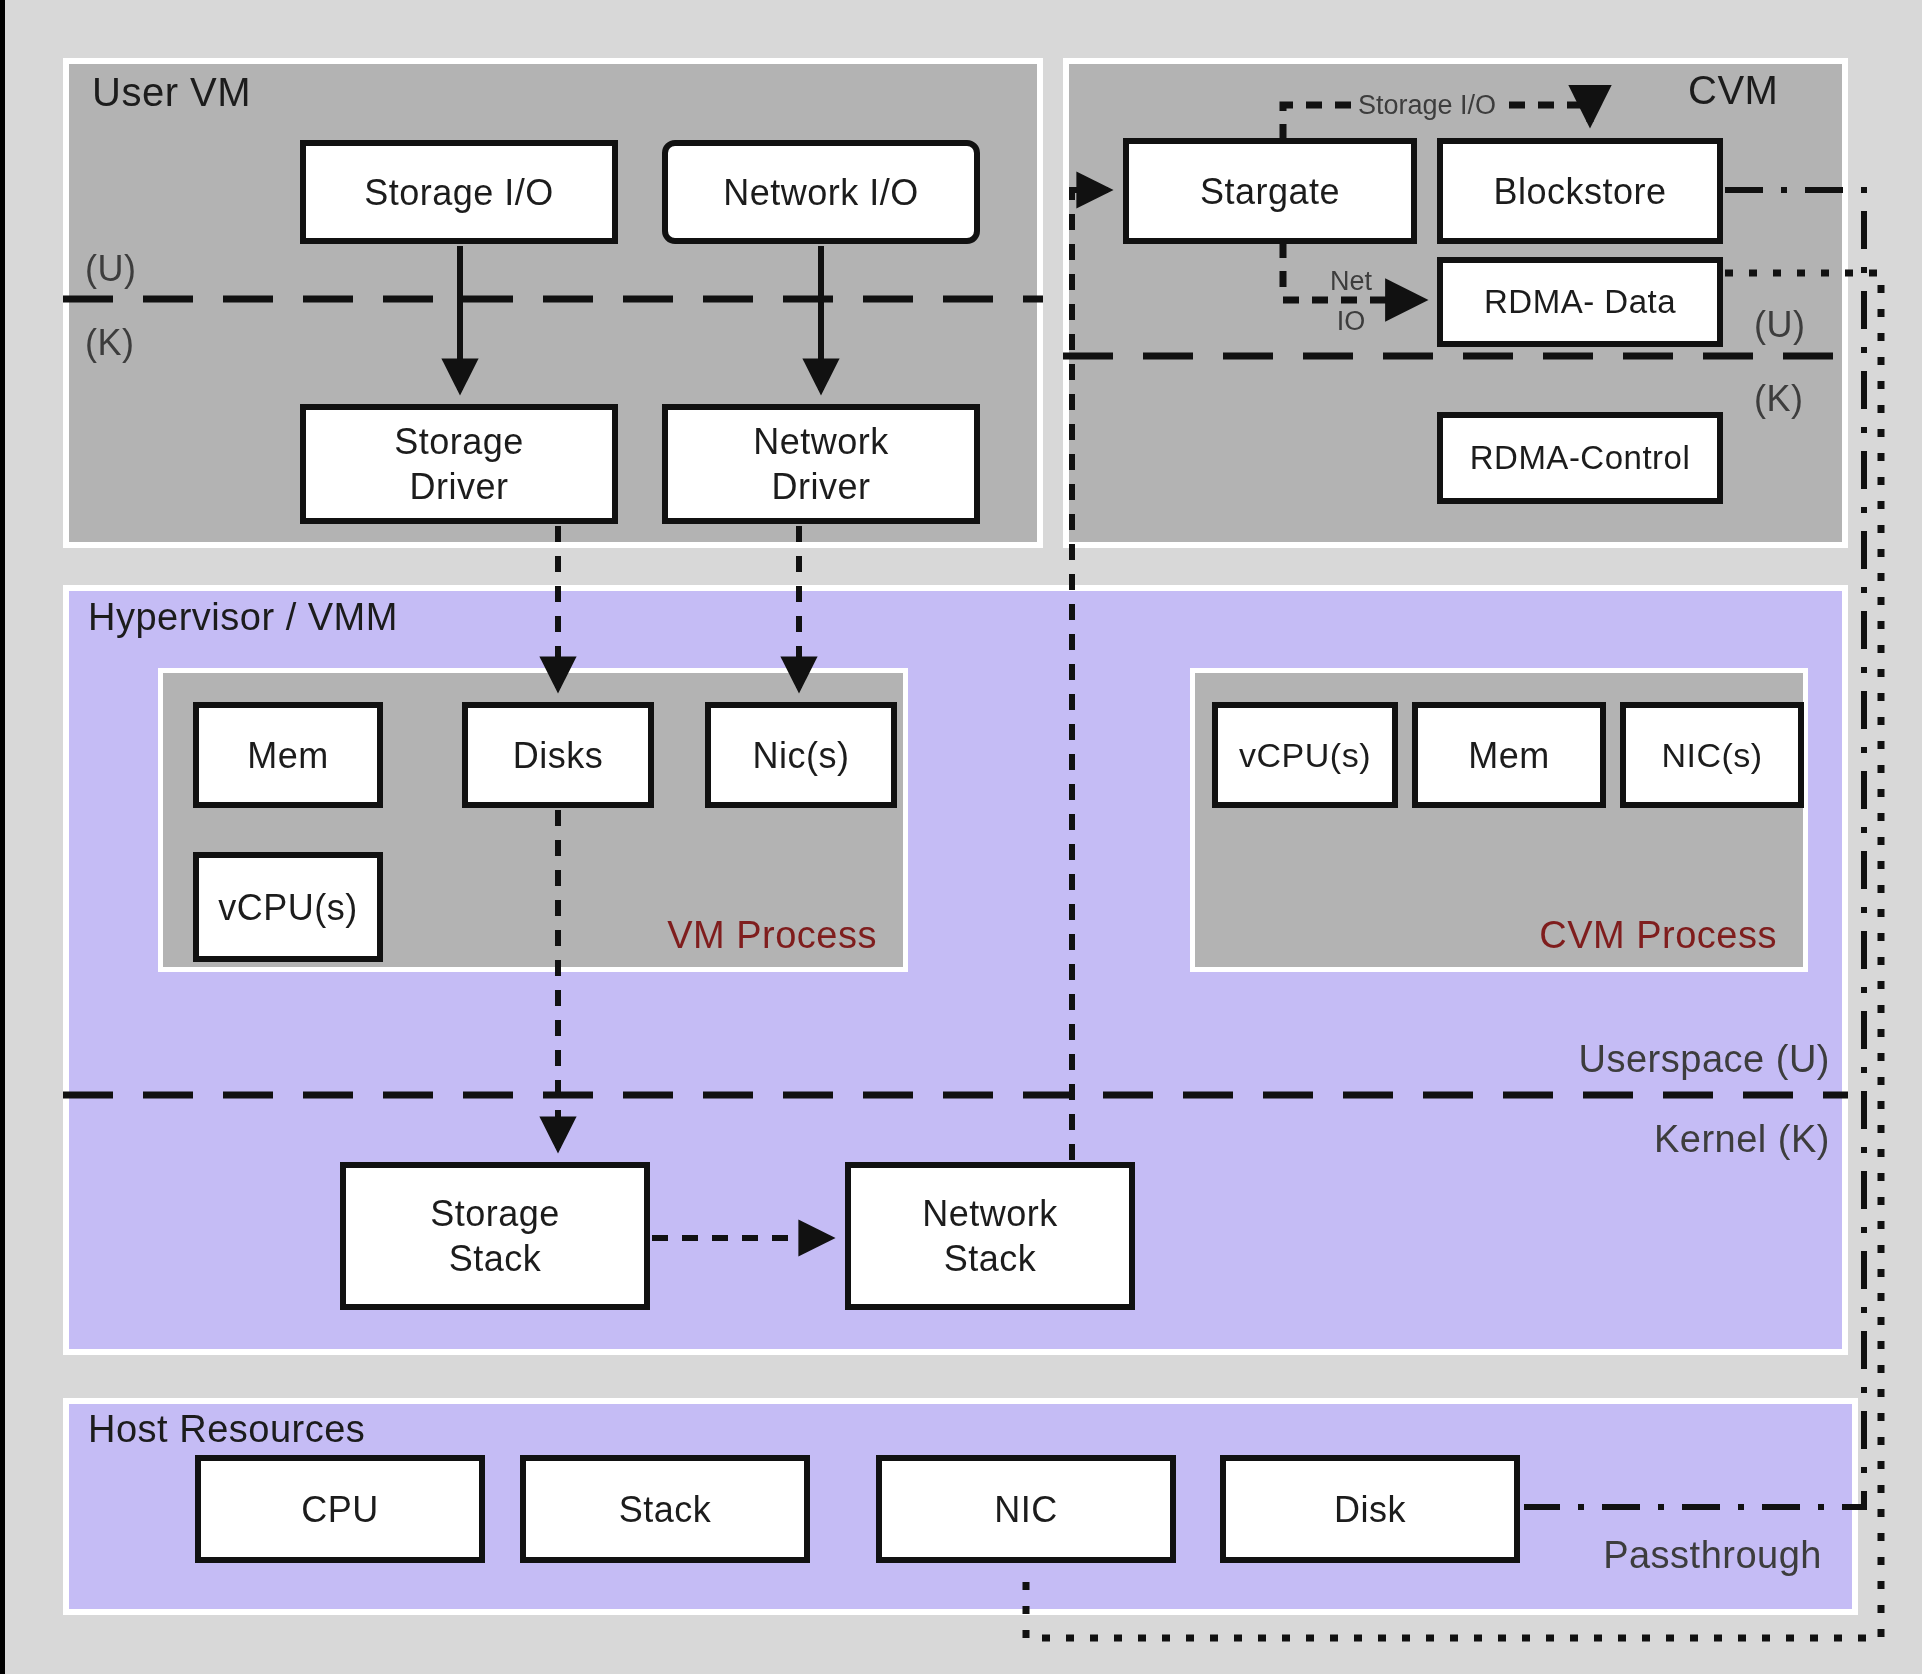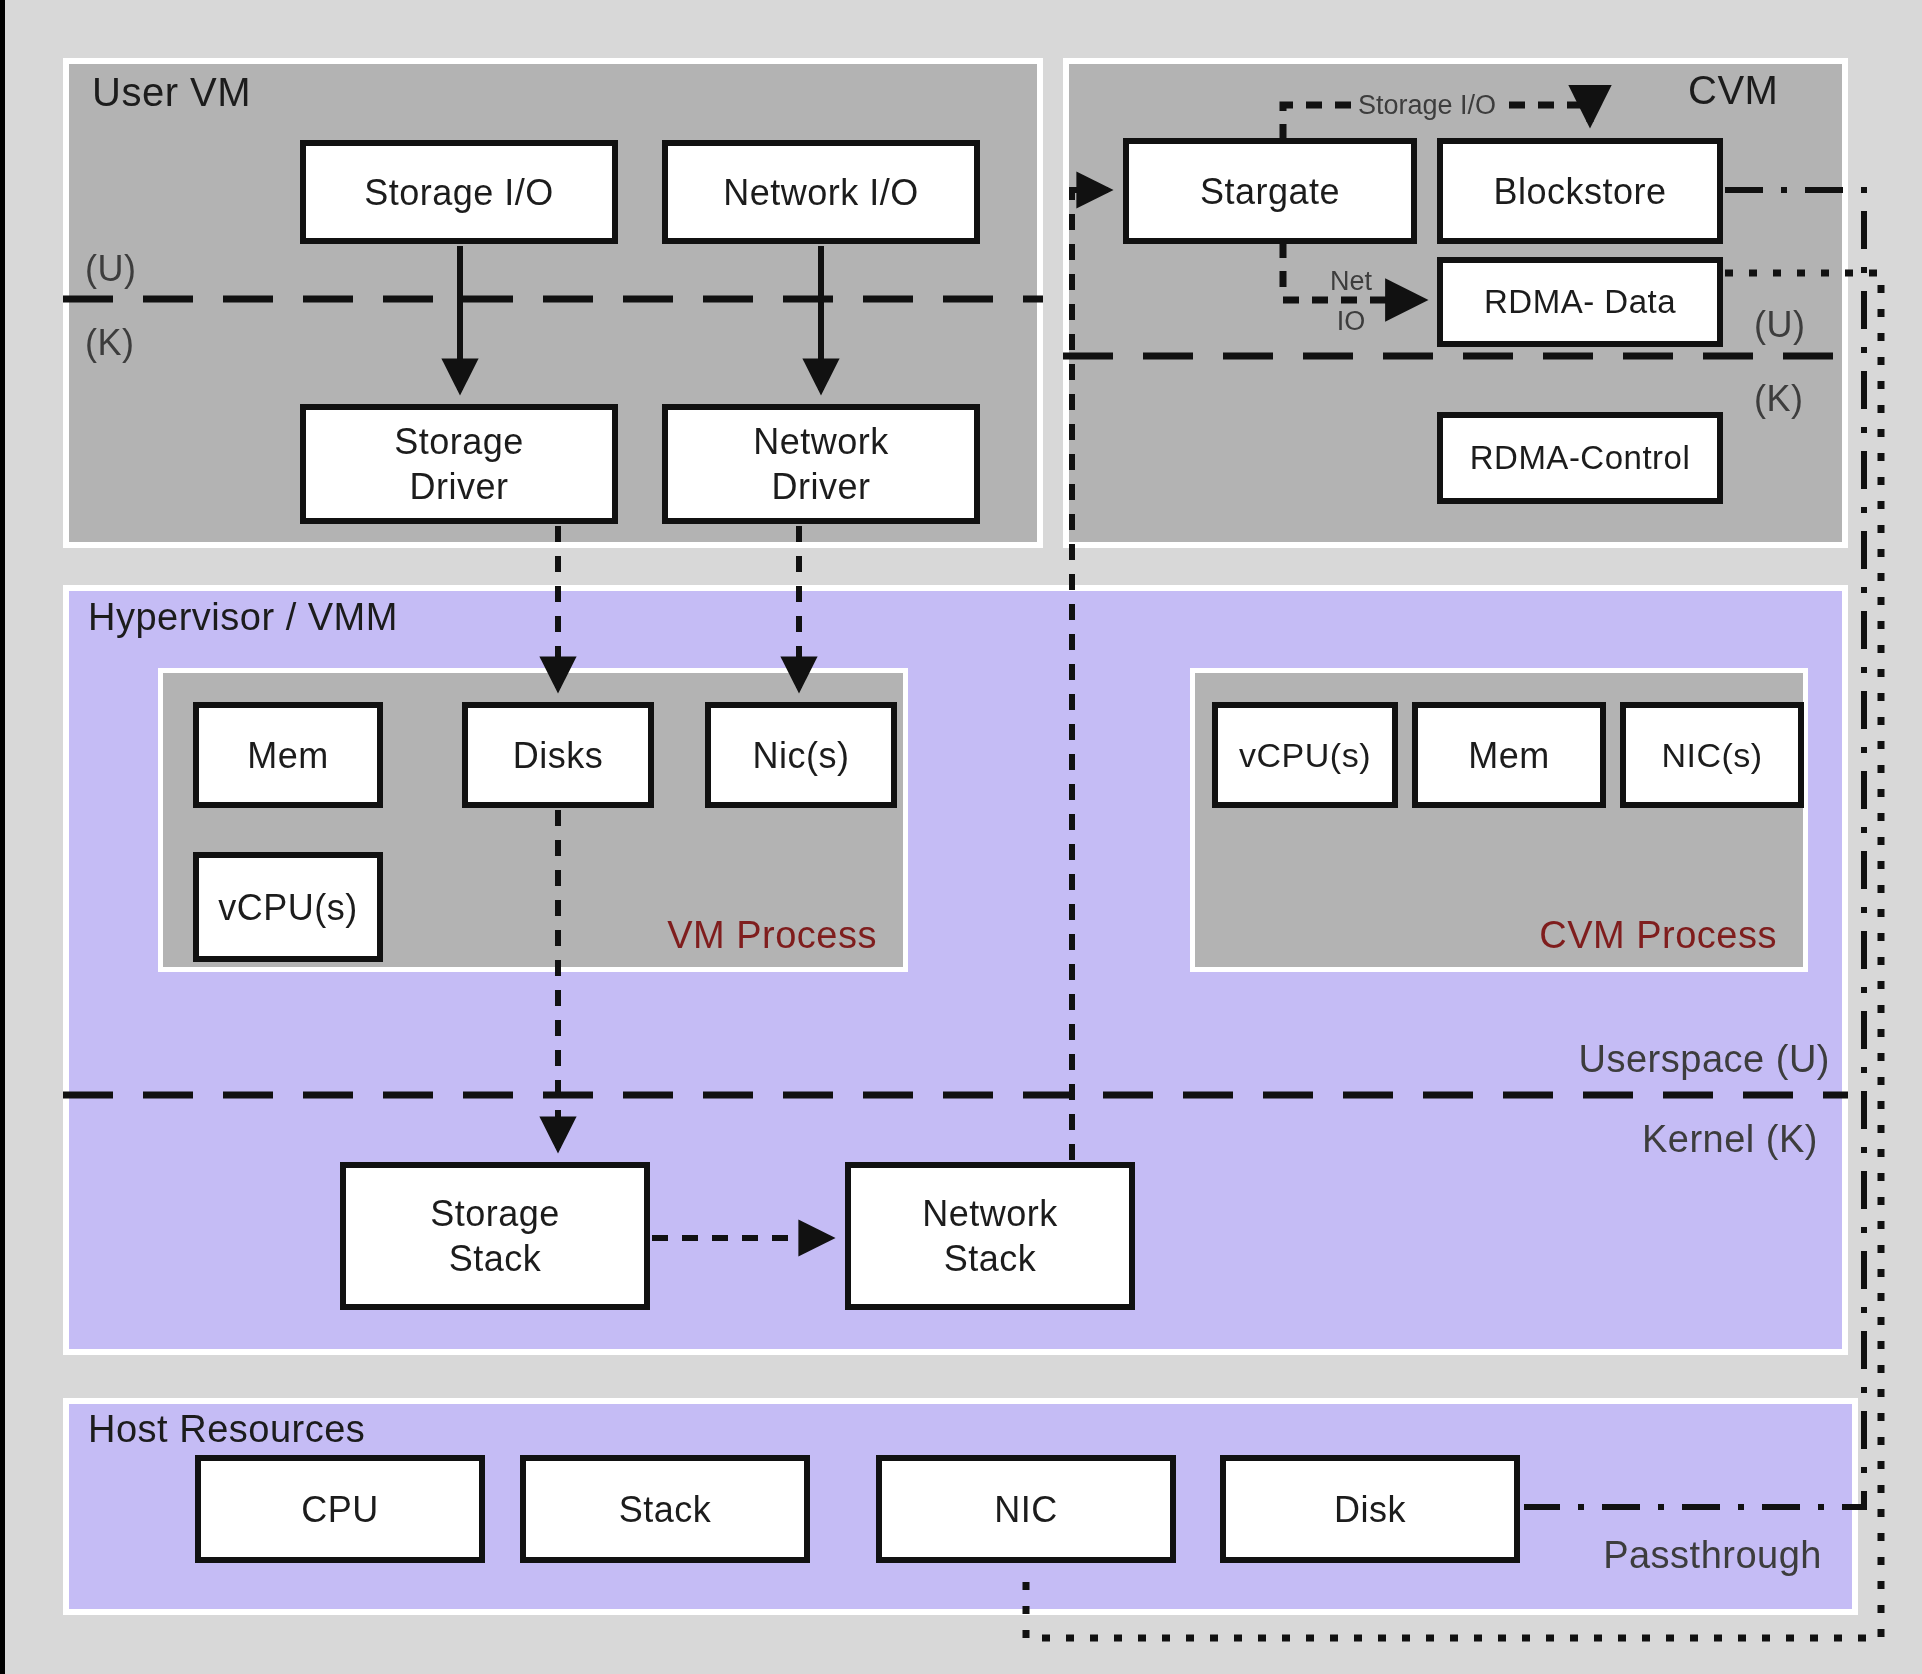--- a/index.html
+++ b/index.html
@@ -37,21 +37,21 @@
   <div class="edge-strip"></div>
 
   <div class="section sec-gray" style="left:63px;top:58px;width:980px;height:490px;"></div>
   <div class="sec-title" style="left:92px;top:70px;">User VM</div>
   <div class="ann" style="left:85px;top:248px;">(U)</div>
   <div class="ann" style="left:85px;top:322px;">(K)</div>
 
   <div class="node" style="left:300px;top:140px;width:318px;height:104px;">
     <span>Storage I/O</span>
   </div>
-  <div class="node" style="left:662px;top:140px;width:318px;height:104px;">
+  <div class="node" style="left:662px;top:140px;width:318px;height:104px;border-radius:13px;">
     <span>Network I/O</span>
   </div>
   <div class="node" style="left:300px;top:404px;width:318px;height:120px;">
     <span>Storage</span>
     <span>Driver</span>
   </div>
   <div class="node" style="left:662px;top:404px;width:318px;height:120px;">
     <span>Network</span>
     <span>Driver</span>
   </div>
@@ -100,21 +100,21 @@
     <span>vCPU(s)</span>
   </div>
   <div class="node" style="left:1412px;top:702px;width:194px;height:106px;">
     <span>Mem</span>
   </div>
   <div class="node" style="left:1620px;top:702px;width:184px;height:106px;font-size:34px;">
     <span>NIC(s)</span>
   </div>
 
   <div class="ann right" style="right:92px;top:1038px;font-size:38px;">Userspace (U)</div>
-  <div class="ann right" style="right:104px;top:1118px;font-size:38px;">Kernel (K)</div>
+  <div class="ann right" style="right:92px;top:1118px;font-size:38px;">Kernel (K)</div>
 
   <div class="node" style="left:340px;top:1162px;width:310px;height:148px;">
     <span>Storage</span>
     <span>Stack</span>
   </div>
   <div class="node" style="left:845px;top:1162px;width:290px;height:148px;">
     <span>Network</span>
     <span>Stack</span>
   </div>
 

